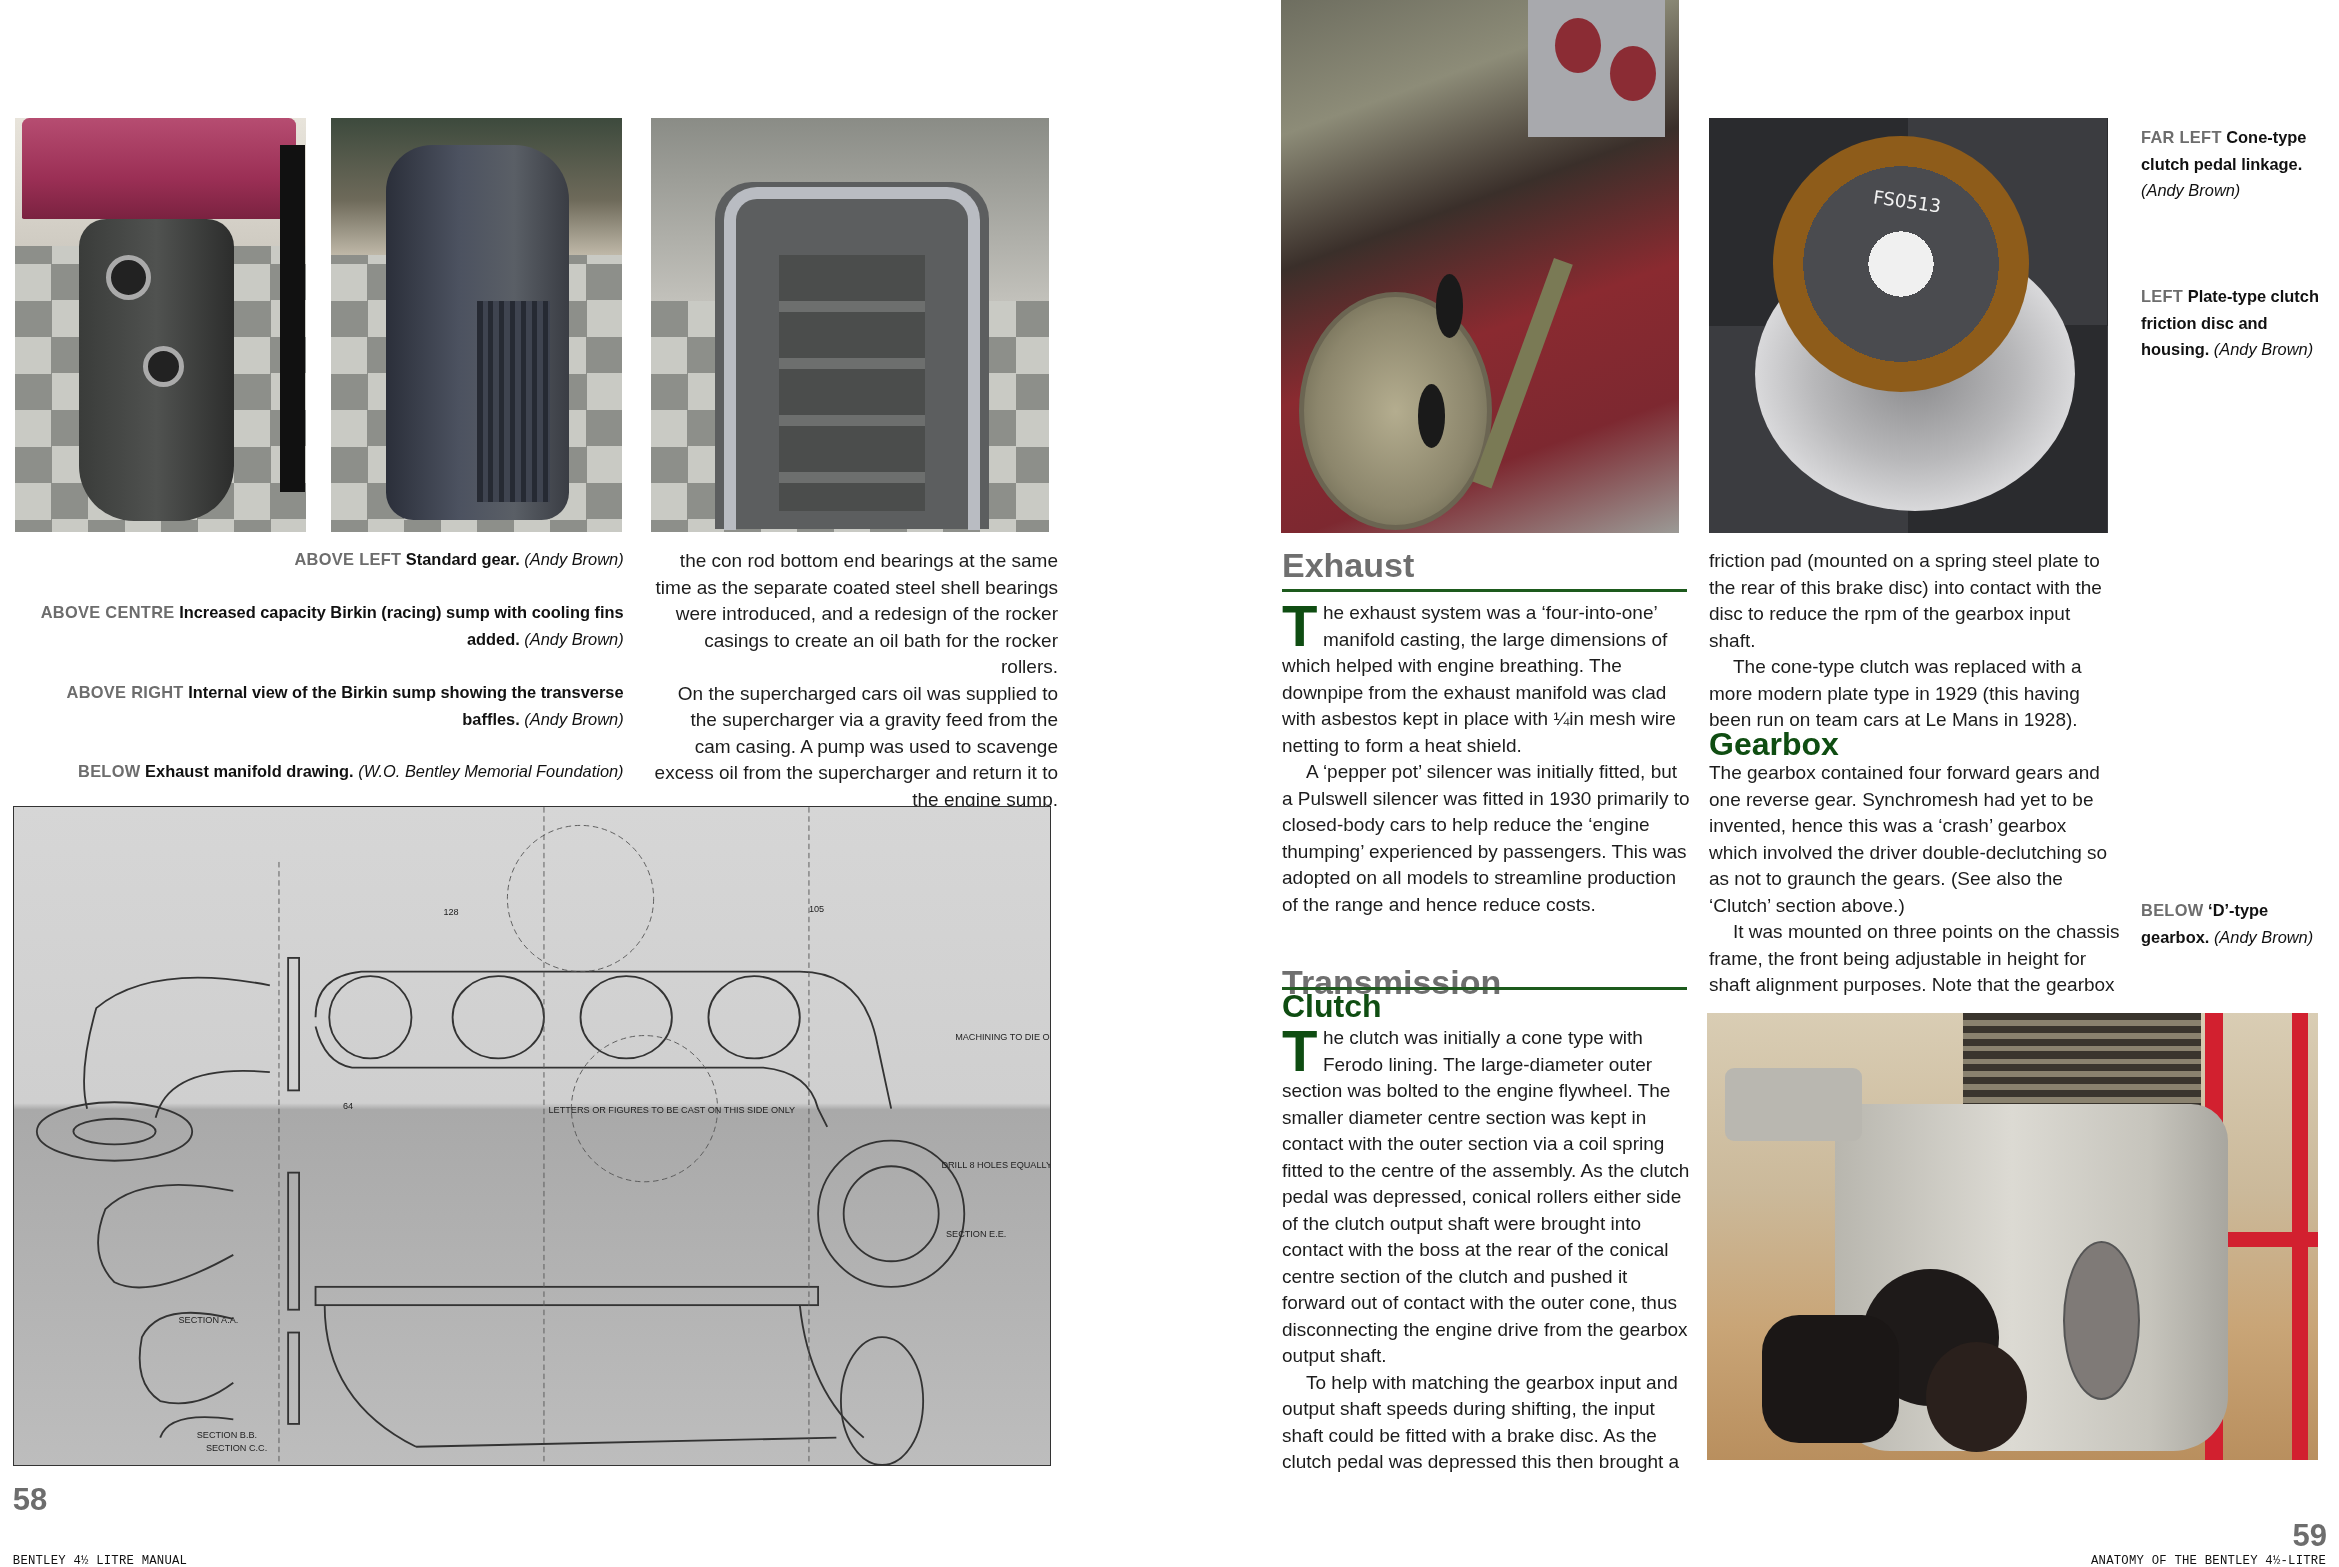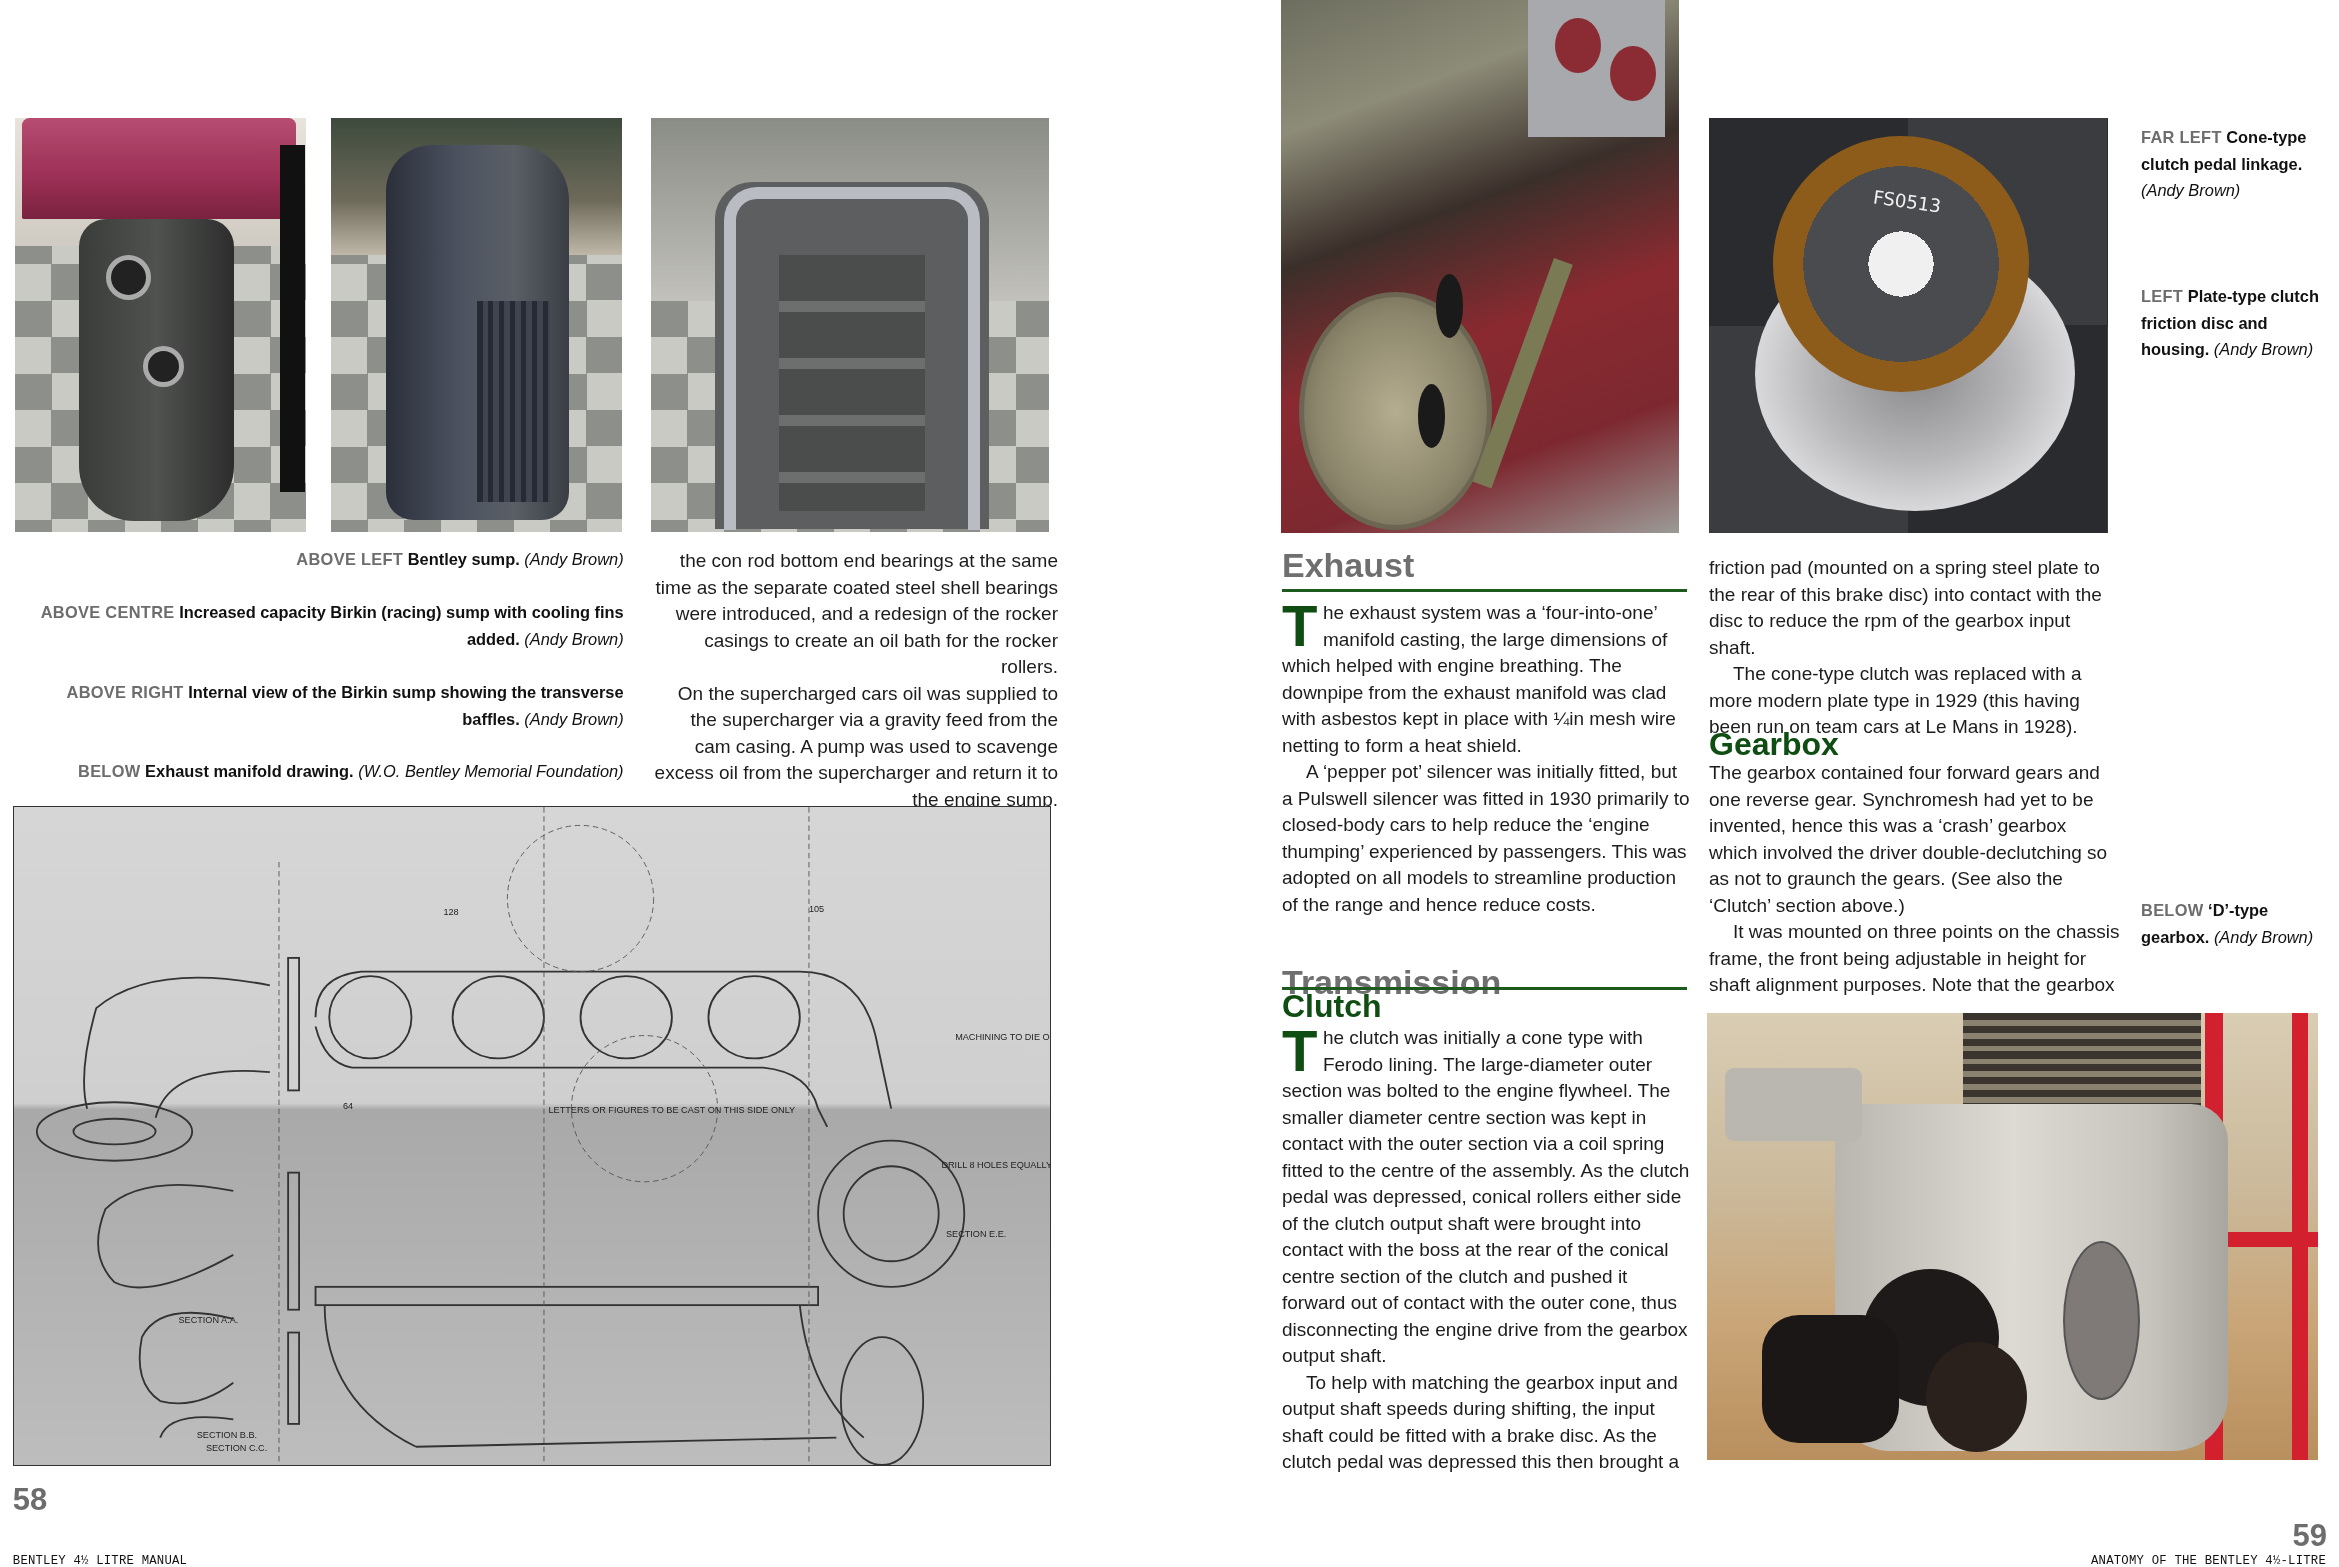--- a/index.html
+++ b/index.html
@@ -44,21 +44,21 @@
 
   <div class="photo checker" style="left:651px; top:118px; width:398px; height:414px;">
     <div class="abs" style="left:0;top:0;width:398px;height:183px;background:linear-gradient(180deg,#8a8c86,#c2c1bb);"></div>
     <div class="abs" style="left:64px;top:64px;width:274px;height:347px;background:#5c5e5f;border-radius:37px 37px 0 0;"></div>
     <div class="abs" style="left:73px;top:69px;width:256px;height:343px;border:12.8px solid #b9bcc2;border-bottom:none;border-radius:33px 33px 0 0;box-sizing:border-box;"></div>
     <div class="abs" style="left:128px;top:137px;width:146px;height:256px;background:repeating-linear-gradient(180deg,#4b4d4c 0 46px,#6d6f6e 46px 57px);"></div>
   </div>
 
   <div class="cap cap-right" style="left:14.6px; top:546px; width:609px;">
     <span class="tag">ABOVE LEFT</span>
-    <span>Bentley sump.</span>
+    <span>Standard gear.</span>
     <span class="credit">(Andy Brown)</span>
   </div>
   <div class="cap cap-right" style="left:14.6px; top:599px; width:609px;">
     <span class="tag">ABOVE CENTRE</span>
     <span>Increased capacity Birkin (racing) sump with cooling fins added.</span>
     <span class="credit">(Andy Brown)</span>
   </div>
   <div class="cap cap-right" style="left:14.6px; top:679px; width:609px;">
     <span class="tag">ABOVE RIGHT</span>
     <span>Internal view of the Birkin sump showing the transverse baffles.</span>
@@ -175,21 +175,21 @@
   </div>
 
   <div class="h1" style="left:1282px; top:944px;margin-top:20px;">Transmission</div>
   <div class="rule" style="left:1282px; top:987px; width:405px;"></div>
   <div class="h2" style="left:1282px; top:993px;">Clutch</div>
   <div class="body-text" style="left:1282px; top:1025px; width:409px;">
     <p><span class="dropcap">T</span><span>he clutch was initially a cone type with Ferodo lining. The large-diameter outer section was bolted to the engine flywheel. The smaller diameter centre section was kept in contact with the outer section via a coil spring fitted to the centre of the assembly. As the clutch pedal was depressed, conical rollers either side of the clutch output shaft were brought into contact with the boss at the rear of the conical centre section of the clutch and pushed it forward out of contact with the outer cone, thus disconnecting the engine drive from the gearbox output shaft.</span></p>
     <p class="indent">To help with matching the gearbox input and output shaft speeds during shifting, the input shaft could be fitted with a brake disc. As the clutch pedal was depressed this then brought a</p>
   </div>
 
-  <div class="body-text" style="left:1709px; top:548px; width:411px;margin-top:7px;">
+  <div class="body-text" style="left:1709px; top:548px; width:411px;">
     <p>friction pad (mounted on a spring steel plate to the rear of this brake disc) into contact with the disc to reduce the rpm of the gearbox input shaft.</p>
     <p class="indent">The cone-type clutch was replaced with a more modern plate type in 1929 (this having been run on team cars at Le Mans in 1928).</p>
   </div>
   <div class="h2" style="left:1709px; top:731px;">Gearbox</div>
   <div class="body-text" style="left:1709px; top:760px; width:411px;">
     <p>The gearbox contained four forward gears and one reverse gear. Synchromesh had yet to be invented, hence this was a ‘crash’ gearbox which involved the driver double-declutching so as not to graunch the gears. (See also the ‘Clutch’ section above.)</p>
     <p class="indent">It was mounted on three points on the chassis frame, the front being adjustable in height for shaft alignment purposes. Note that the gearbox</p>
   </div>
 
   <div class="photo" style="left:1707px; top:1013px; width:611px; height:447px; background:linear-gradient(180deg,#d9cdb4 0%,#cbb99a 40%,#c9a577 70%,#b98f5e 100%);">

